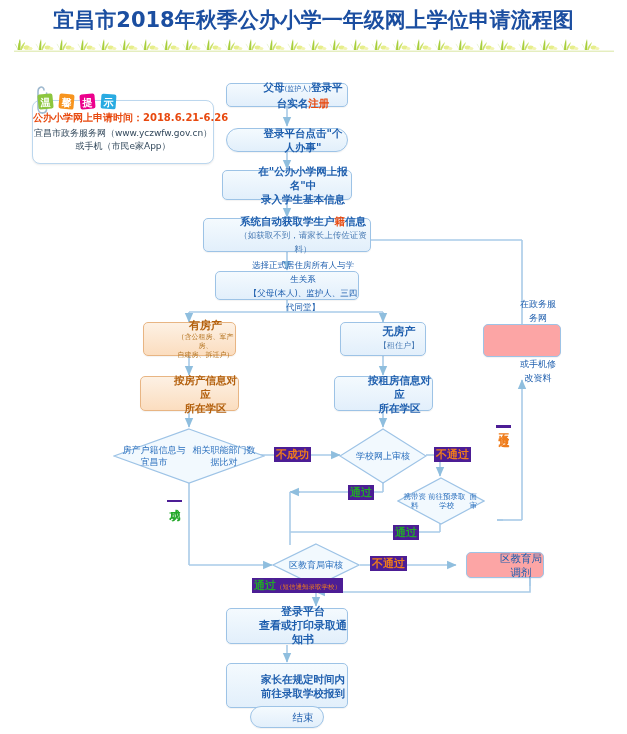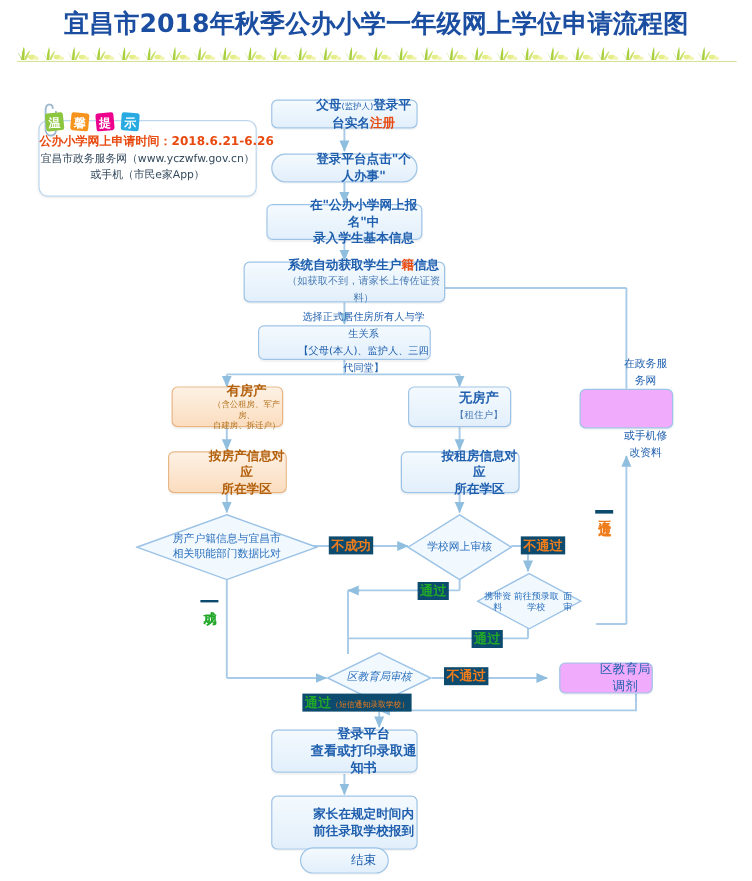--- a/index.html
+++ b/index.html
@@ -67,40 +67,40 @@
   }
   .node.pill{border-radius:16px;}
   .node .sub{font-size:8.5px;color:#4a7cb5;font-weight:normal;}
   .node.orange{
     border:1px solid #e8b583;
     background:linear-gradient(to bottom,#fdf1e4 0%,#fbddbf 100%);
     color:#b3600d;
   }
   .node.orange .sub{color:#b3731f;}
   .node.plain{
-    background:#f0abfc;
+    background:#fca5a5;
     gap:32px;
   }
 
   
   .diamond{
     position:absolute;
   }
   .diamond svg{position:absolute;left:0;top:0;}
   .diamond .dtext{
     position:absolute;left:0;top:0;width:100%;height:100%;
     display:flex;align-items:center;justify-content:center;
     text-align:center;color:#2a6fbd;font-size:9px;line-height:12px;
     padding:0 6px;box-sizing:border-box;
   }
 
   
   .lbl{
     position:absolute;font-weight:bold;white-space:nowrap;
-    background:#0c4a6e;padding:0 2px;
+    background:#4c1d95;padding:0 2px;
   }
   .lbl.orange{color:#ef7c1b;font-size:11px;}
   .lbl.green{color:#22a829;font-size:11px;}
   .lbl.vert{
     writing-mode:vertical-rl;text-orientation:upright;
     letter-spacing:1px;line-height:11px;
   }
   .lbl .tiny{font-size:6.5px;color:#ef7c1b;font-weight:normal;letter-spacing:0;}
 
   
@@ -310,21 +310,21 @@
 
   <div class="node plain" style="left:483px;top:324px;width:78px;height:33px;flex-direction:column;">
     <span style="font-size:9px;">在政务服务网</span>
     <span style="font-size:9px;">或手机修改资料</span>
   </div>
 
   <div class="diamond" style="left:113px;top:428px;width:152px;height:56px;">
     <svg width="152" height="56" viewBox="0 0 152 56" xmlns="http://www.w3.org/2000/svg">
       <polygon points="76,1 151,28 76,55 1,28" fill="#f2f9fe" stroke="#9dc3e6" stroke-width="1.2"></polygon>
     </svg>
-    <div class="dtext" style="flex-direction:column;">
+    <div class="dtext" style="flex-direction:row;">
       <span>房产户籍信息与宜昌市</span>
       <span>相关职能部门数据比对</span>
     </div>
   </div>
 
   <div class="diamond" style="left:339px;top:428px;width:88px;height:56px;">
     <svg width="88" height="56" viewBox="0 0 88 56" xmlns="http://www.w3.org/2000/svg">
       <polygon points="44,1 87,28 44,55 1,28" fill="#f2f9fe" stroke="#9dc3e6" stroke-width="1.2"></polygon>
     </svg>
     <div class="dtext">
@@ -336,21 +336,21 @@
     <svg width="88" height="48" viewBox="0 0 88 48" xmlns="http://www.w3.org/2000/svg">
       <polygon points="44,1 87,24 44,47 1,24" fill="#f2f9fe" stroke="#9dc3e6" stroke-width="1.2"></polygon>
     </svg>
     <div class="dtext" style="flex-direction:row;font-size:7.5px;line-height:9.5px;">
       <span>携带资料</span>
       <span>前往预录取学校</span>
       <span>面审</span>
     </div>
   </div>
 
-  <div class="diamond" style="left:272px;top:543px;width:88px;height:44px;font-style:italic;">
+  <div class="diamond" style="left:272px;top:543px;width:88px;height:44px;">
     <svg width="88" height="44" viewBox="0 0 88 44" xmlns="http://www.w3.org/2000/svg">
       <polygon points="44,1 87,22 44,43 1,22" fill="#f2f9fe" stroke="#9dc3e6" stroke-width="1.2"></polygon>
     </svg>
     <div class="dtext">
       <span>区教育局审核</span>
     </div>
   </div>
 
   <div class="node plain" style="left:466px;top:552px;width:78px;height:26px;">
     <span>区教育局调剂</span>

